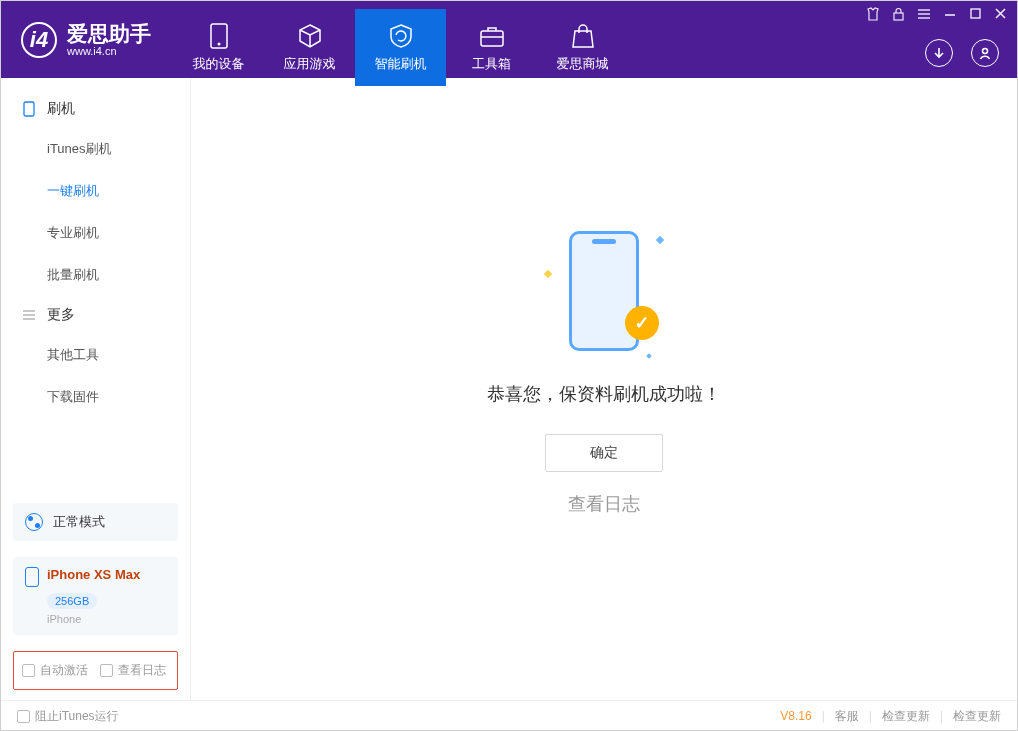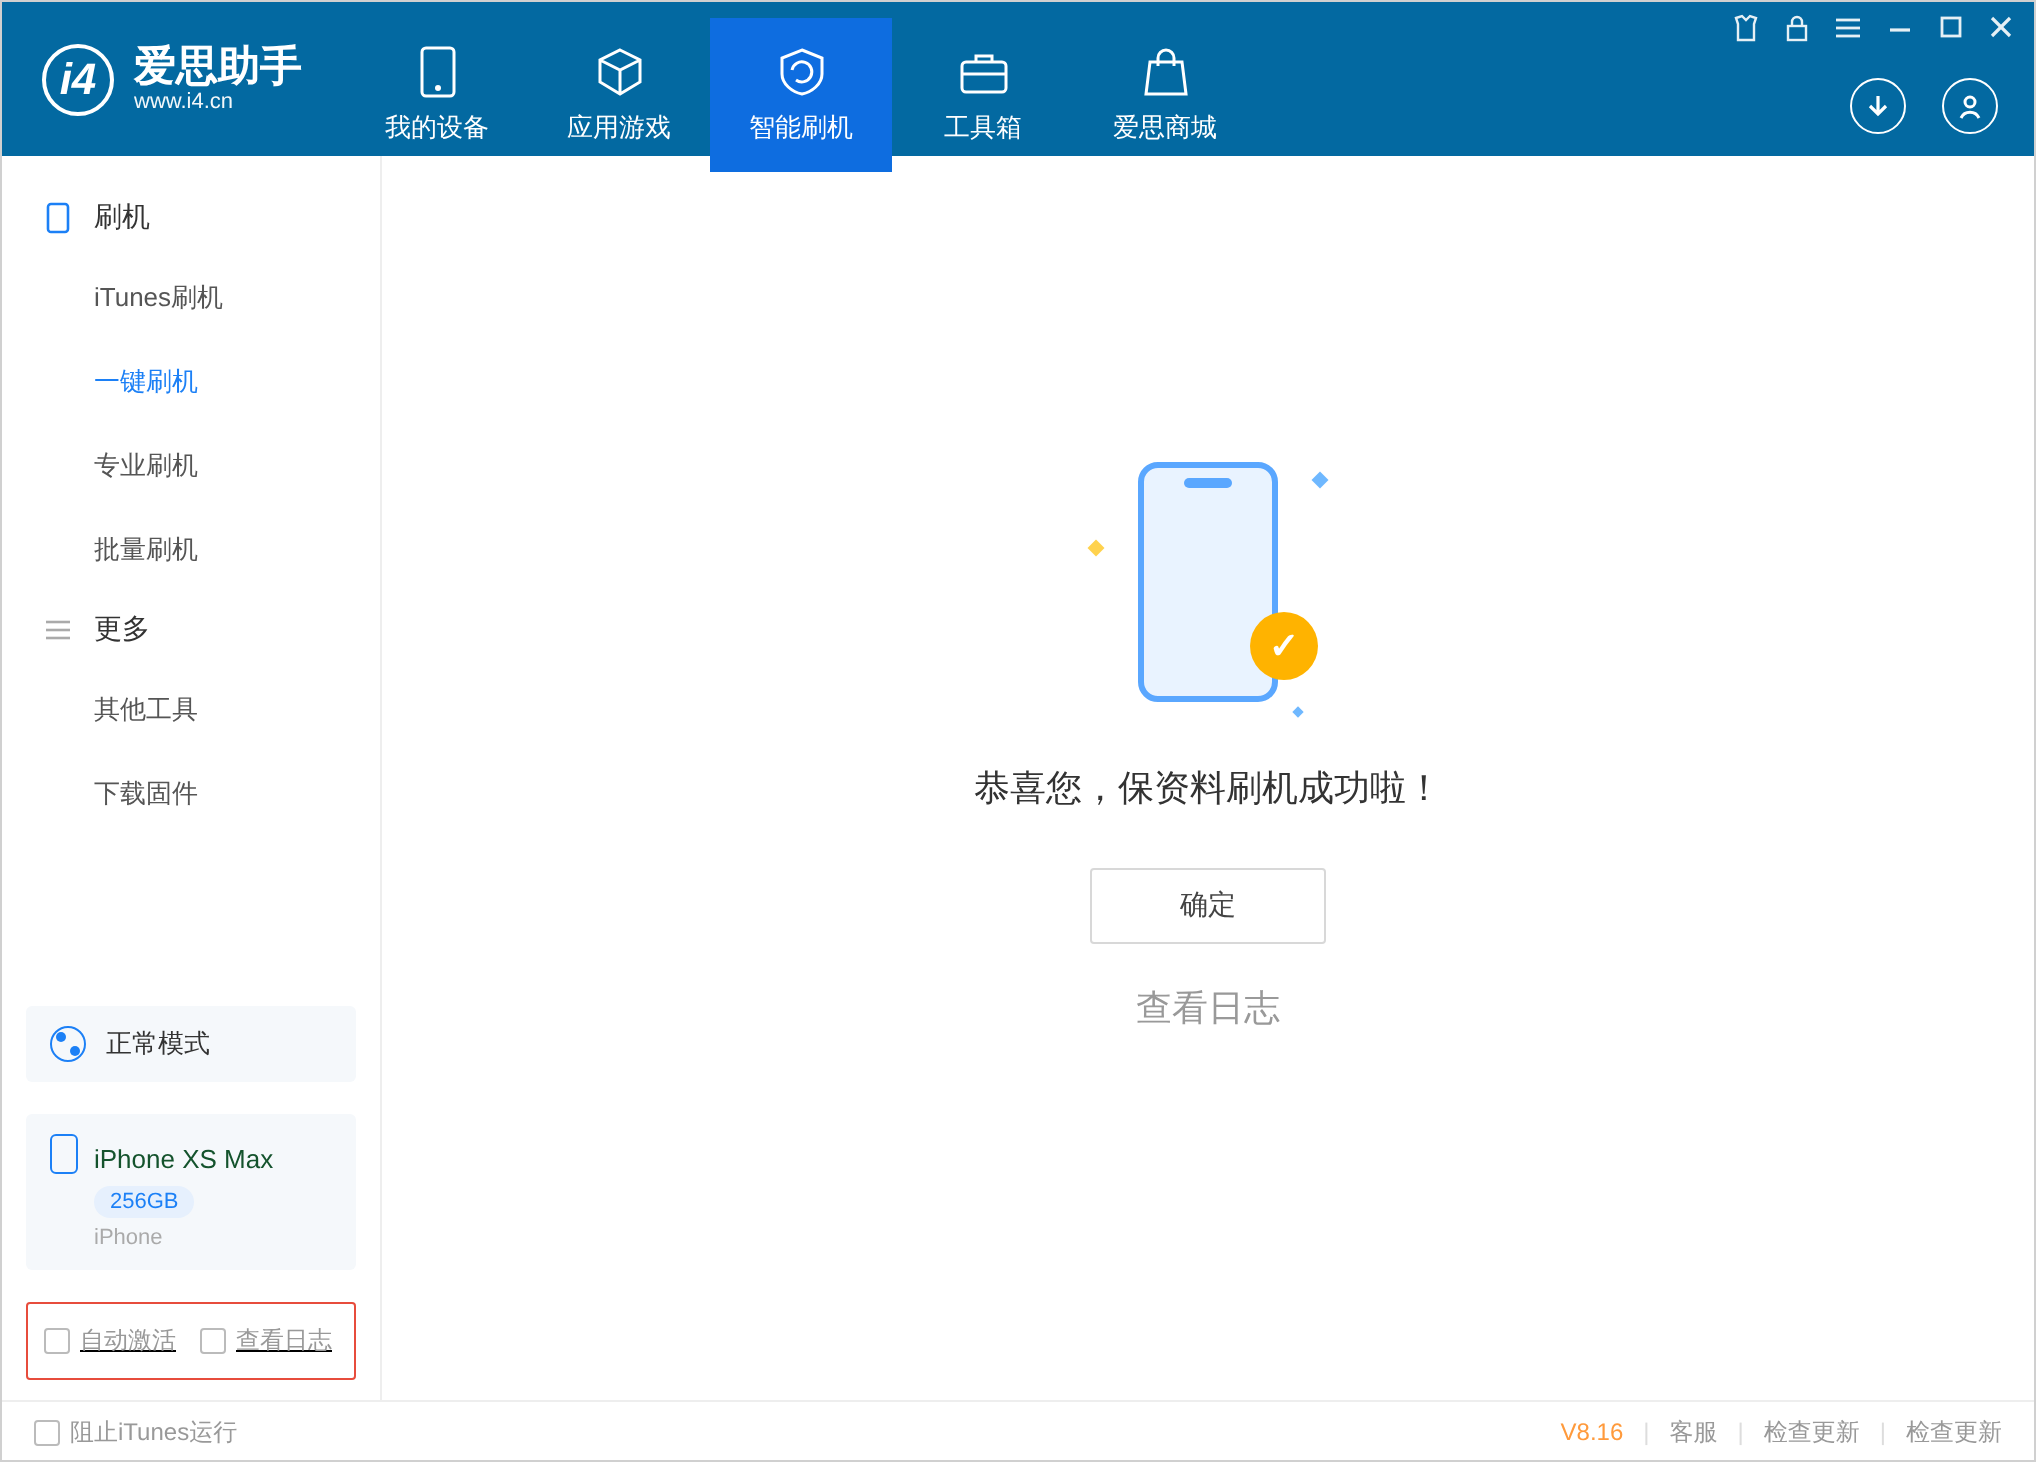--- a/index.html
+++ b/index.html
@@ -1,19 +1,19 @@
 <!DOCTYPE html>
 <html><head>
 <meta charset="utf-8">
 <style>
 * { margin: 0; padding: 0; box-sizing: border-box; font-family: "Microsoft YaHei", Arial, sans-serif; }
 body { background: #fff; width: 1018px; height: 731px; overflow: hidden; border: 1px solid #d0d0d0; }
 
 
-.header { background: #0369a1; height: 77px; display: flex; align-items: center; color: #fff; position: relative; }
+.header { background: #4c1d95; height: 77px; display: flex; align-items: center; color: #fff; position: relative; }
 .logo-area { display: flex; align-items: center; padding: 0 14px 0 20px; }
 .logo-icon { width: 36px; height: 36px; border: 2.5px solid #fff; border-radius: 50%; display: flex; align-items: center; justify-content: center; font-weight: bold; font-size: 22px; font-style: italic; }
 .logo-text { margin-left: 10px; }
 .logo-title { font-size: 21px; font-weight: bold; line-height: 1.1; }
 .logo-sub { font-size: 11px; opacity: 0.95; }
 
 .tabs { display: flex; height: 100%; margin-left: 8px; margin-top: 16px; }
 .tab { width: 91px; height: 100%; display: flex; flex-direction: column; align-items: center; justify-content: center; cursor: pointer; font-size: 13px; }
 .tab.active { background: #0e6de0; }
 .tab-icon { width: 26px; height: 26px; margin-bottom: 6px; display: flex; align-items: center; justify-content: center; }
@@ -31,26 +31,26 @@
 .side-group-hdr .gicon { width: 16px; height: 16px; margin-right: 10px; display: flex; align-items: center; justify-content: center; }
 .side-item { padding: 12px 10px 12px 46px; font-size: 13px; color: #555; cursor: pointer; }
 .side-item.active { color: #1c80f6; }
 
 .mode-box, .device-box { margin: 8px 12px; background: #f5f8fb; border-radius: 3px; padding: 10px 12px; }
 .mode-box { display: flex; align-items: center; font-size: 13px; color: #333; }
 .mode-icon { width: 18px; height: 18px; border: 1.5px solid #1c80f6; border-radius: 50%; margin-right: 10px; position: relative; }
 .mode-icon::before { content: ""; position: absolute; width: 5px; height: 5px; background: #1c80f6; border-radius: 50%; left: 2px; top: 2px; }
 .mode-icon::after { content: ""; position: absolute; width: 5px; height: 5px; background: #1c80f6; border-radius: 50%; right: 2px; bottom: 2px; }
 
-.device-box .dname { font-size: 13px; font-weight: normal; color: #14532d; display: flex; align-items: flex-end; }
+.device-box .dname { font-size: 13px; font-weight: bold; color: #c2410c; display: flex; align-items: flex-start; }
 .device-box .dicon { width: 14px; height: 20px; border: 1.5px solid #1c80f6; border-radius: 3px; margin-right: 8px; }
 .device-box .storage { display: inline-block; margin-top: 6px; background: #e6f0fd; color: #1c80f6; font-size: 11px; padding: 2px 8px; border-radius: 10px; margin-left: 22px; }
 .device-box .dtype { font-size: 11px; color: #aaa; margin-left: 22px; margin-top: 4px; }
 
-.checks { border: 1.5px solid #e74c3c; border-radius: 2px; margin: 8px 12px 10px; padding: 10px 8px; display: flex; gap: 12px; text-decoration: underline; }
+.checks { border: 1.5px solid #e74c3c; border-radius: 2px; margin: 8px 12px 10px; padding: 10px 8px; display: flex; gap: 12px; }
 .chk { display: flex; align-items: center; font-size: 12px; color: #999; cursor: pointer; }
 .chk-box { width: 13px; height: 13px; border: 1px solid #bbb; margin-right: 5px; border-radius: 2px; }
 
 
 .main { flex: 1; display: flex; flex-direction: column; align-items: center; justify-content: center; padding-bottom: 40px; }
 .success-img { width: 130px; height: 135px; position: relative; margin-bottom: 24px; }
 .phone { position: absolute; left: 30px; top: 8px; width: 70px; height: 120px; border: 3px solid #5aa7ff; border-radius: 10px; background: #e9f3ff; }
 .phone::before { content: ""; position: absolute; top: 5px; left: 50%; transform: translateX(-50%); width: 24px; height: 5px; background: #5aa7ff; border-radius: 3px; }
 .check-badge { position: absolute; right: 10px; bottom: 18px; width: 34px; height: 34px; background: #ffb300; border-radius: 50%; display: flex; align-items: center; justify-content: center; color: #fff; font-size: 18px; font-weight: bold; }
 .spark { position: absolute; width: 6px; height: 6px; background: #ffd24d; transform: rotate(45deg); }

